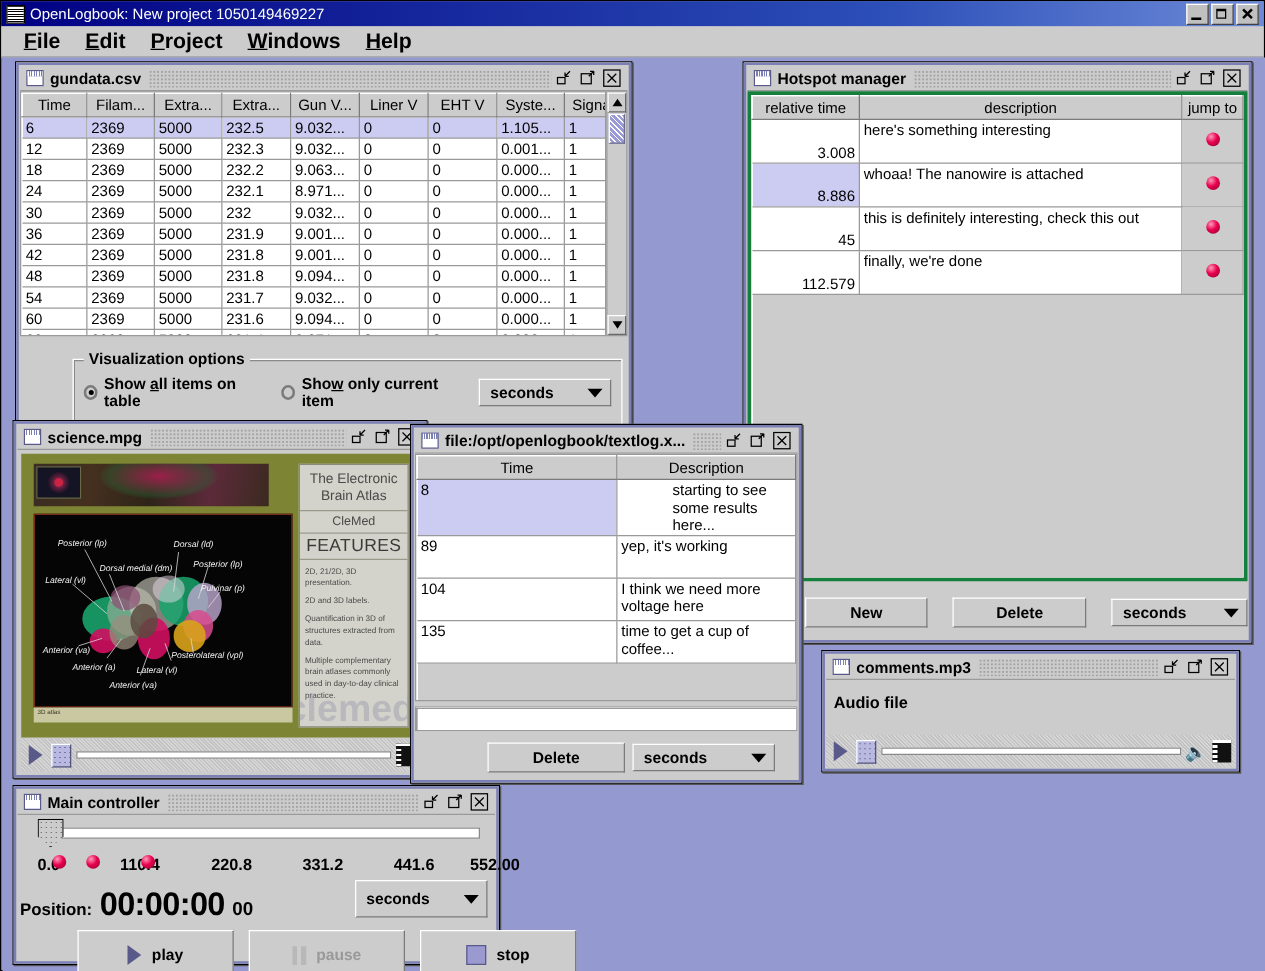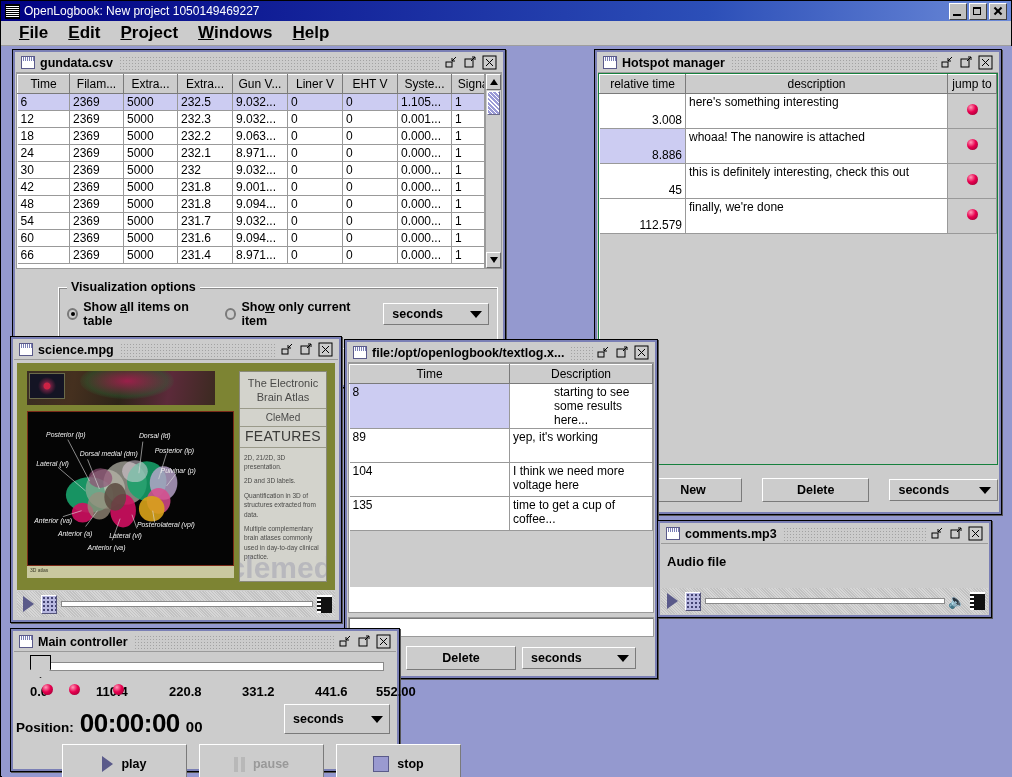--- a/index.html
+++ b/index.html
@@ -464,20 +464,31 @@
                         <td>2369</td>
                         <td>5000</td>
                         <td>232</td>
                         <td>9.032...</td>
                         <td>0</td>
                         <td>0</td>
                         <td>0.000...</td>
                         <td>1</td>
                   </tr>
                   <tr>
+                    <td>36</td>
+                        <td>2369</td>
+                        <td>5000</td>
+                        <td>231.9</td>
+                        <td>9.001...</td>
+                        <td>0</td>
+                        <td>0</td>
+                        <td>0.000...</td>
+                        <td>1</td>
+                  </tr>
+                  <tr>
                     <td>42</td>
                         <td>2369</td>
                         <td>5000</td>
                         <td>231.8</td>
                         <td>9.001...</td>
                         <td>0</td>
                         <td>0</td>
                         <td>0.000...</td>
                         <td>1</td>
                   </tr>
@@ -583,21 +594,21 @@
             </div>
             <div class="ifb">
               <svg width="15" height="15">
                     <rect x="1" y="1" width="13" height="13" fill="none" stroke="#000"></rect>
                     <path d="M4 4 L11 11 M11 4 L4 11" stroke="#000"></path>
                   </svg>
             </div>
           </div>
         </div>
         <div class="if-body">
-          <div style="position:absolute;left:0;right:0;top:0;bottom:46px;border:1px solid #15803d;box-sizing:border-box;background:#fff;overflow:hidden;">
+          <div style="position:absolute;left:0;right:0;top:0;bottom:46px;border:3px solid #15803d;box-sizing:border-box;background:#fff;overflow:hidden;">
             <table class="tbl">
               <colgroup>
                     <col style="width:86px">
                     <col>
                     <col style="width:49px">
                   </colgroup>
               <thead>
                     <tr>
                 <th>relative time</th>
                 <th>description</th>
@@ -738,21 +749,21 @@
           <div class="mediabar" style="position:absolute;left:3px;right:3px;bottom:2px;">
             <div class="mb-play"></div>
             <div class="mb-grip"></div>
             <div class="mb-track"></div>
             <div class="mb-film"></div>
           </div>
         </div>
       </div>
     </div>
 
-    <div class="iframe" style="left:342px;top:293px;width:314px;height:340px;">
+    <div class="iframe" style="left:326px;top:293px;width:314px;height:288px;">
       <div class="if-outer">
         <div class="if-title">
           <div class="if-icon"></div>
           <div class="if-name">file:/opt/openlogbook/textlog.x...</div>
           <div class="if-fill" style="min-width:4px;"></div>
           <div class="if-ctrls">
             <div class="ifb">
               <svg width="15" height="15">
                     <rect x="2" y="7" width="6" height="5" fill="none" stroke="#000"></rect>
                     <path d="M12 2 L8 6 M8 6 L8 3 M8 6 L11 6" stroke="#000" fill="none"></path>

